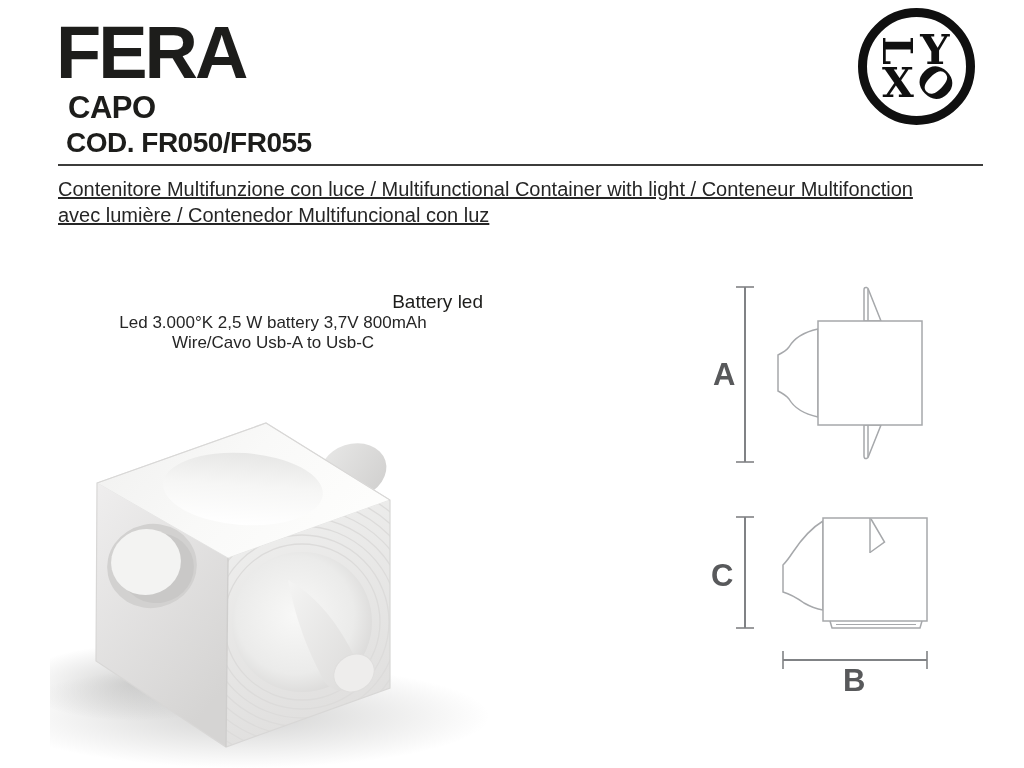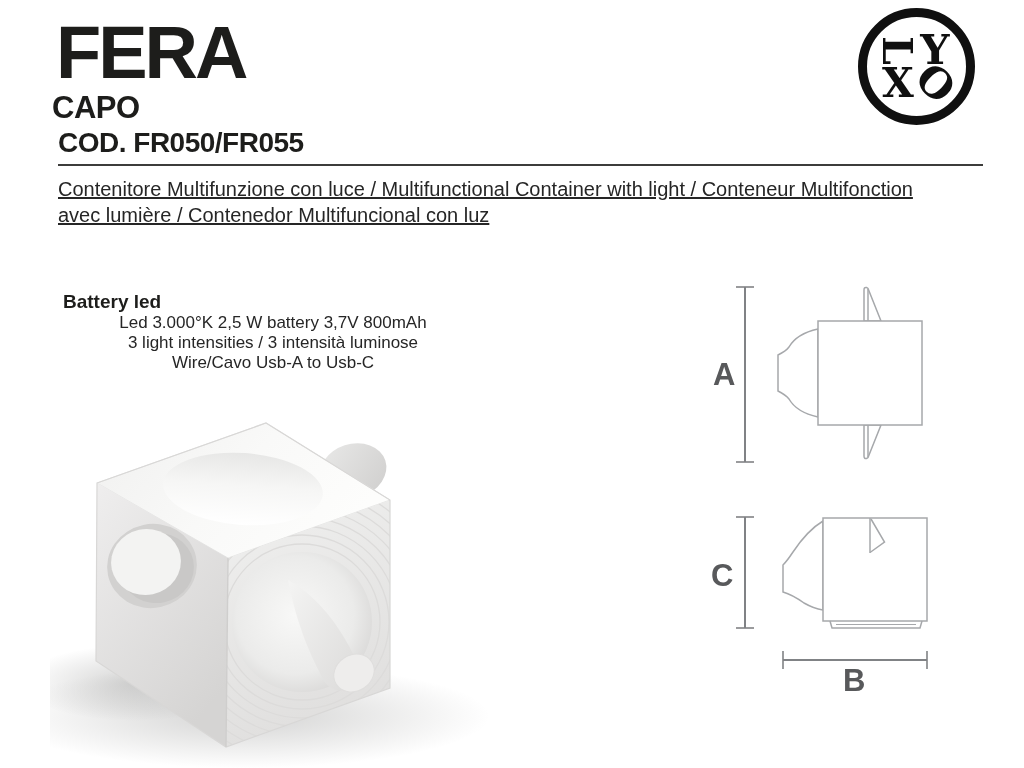--- a/index.html
+++ b/index.html
@@ -3,44 +3,44 @@
 <meta charset="utf-8">
 <style>
   * { margin:0; padding:0; box-sizing:border-box; }
   html,body { width:1024px; height:768px; background:#ffffff; overflow:hidden;
               font-family:"Liberation Sans", sans-serif; }
   .page { position:relative; width:1024px; height:744px; background:#ffffff; }
 
   
   .title { position:absolute; left:56px; top:16px; font-size:74px; font-weight:bold;
            letter-spacing:-3px; color:#1d1d1b; line-height:1; }
-  .subtitle { position:absolute; left:52px; top:92px; font-size:31px; font-weight:bold;
+  .subtitle { position:absolute; left:68px; top:92px; font-size:31px; font-weight:bold;
               letter-spacing:-0.5px; color:#1d1d1b; line-height:1; }
-  .code { position:absolute; left:58px; top:129px; font-size:28px; font-weight:bold;
+  .code { position:absolute; left:66px; top:129px; font-size:28px; font-weight:bold;
           letter-spacing:-0.5px; color:#1d1d1b; line-height:1; }
 
   .logo { position:absolute; left:858px; top:8px; width:117px; height:117px;
           border:9px solid #101010; border-radius:50%;
           display:flex; align-items:center; justify-content:center; background:#fff; }
   .logo-grid { display:grid; grid-template-columns:37px 37px; justify-items:center;
                font-family:"DejaVu Serif", serif; font-weight:bold; font-size:41px;
                line-height:33px; color:#101010; }
   .logo-grid span { display:inline-block; }
   .rot-l { transform:rotate(90deg) translateY(2px); }
   .rot-o { transform:rotate(45deg); }
 
   .rule { position:absolute; left:58px; top:164px; width:925px; height:2px; background:#3c3c3b; }
 
   
   .description { position:absolute; left:58px; top:176px; width:930px;
                  font-size:20px; line-height:26px; color:#262626;text-decoration:underline; }
 
   
   .battery { position:absolute; left:63px; top:291px; width:420px; color:#262626; }
-  .battery-heading { font-size:19px; font-weight:bold; line-height:22px; color:#1d1d1b; }
+  .battery-heading { font-size:19px; font-weight:normal; line-height:22px; color:#1d1d1b;text-align:right; }
   .battery-line { font-size:17px; line-height:20px;text-align:center; }
 
   
   .dim-label { position:absolute; font-size:31px; font-weight:bold; color:#58595b; line-height:1; }
   .dim-a { left:713px; top:359px; }
   .dim-c { left:711px; top:560px; }
   .dim-b { left:843px; top:665px; }
 
   
   .svg-abs { position:absolute; }
@@ -69,21 +69,20 @@
   <div class="rule"></div>
 
   <div class="description">
     <div>Contenitore Multifunzione con luce / Multifunctional Container with light / Conteneur Multifonction</div>
     <div>avec lumière / Contenedor Multifuncional con luz</div>
   </div>
 
   <div class="battery">
     <div class="battery-heading">Battery led</div>
     <div class="battery-line">Led 3.000°K 2,5 W battery 3,7V 800mAh</div>
-    <div class="battery-line">3 light intensities / 3 intensità luminose</div>
     <div class="battery-line">Wire/Cavo Usb-A to Usb-C</div>
   </div>
 
   <svg class="svg-abs photo-svg" viewBox="50 412 470 356">
     <defs>
       <radialGradient id="gShadow" cx="50%" cy="50%" r="50%">
         <stop offset="0%" stop-color="rgba(110,110,108,0.30)"></stop>
         <stop offset="60%" stop-color="rgba(110,110,108,0.12)"></stop>
         <stop offset="100%" stop-color="rgba(110,110,108,0)"></stop>
       </radialGradient>

